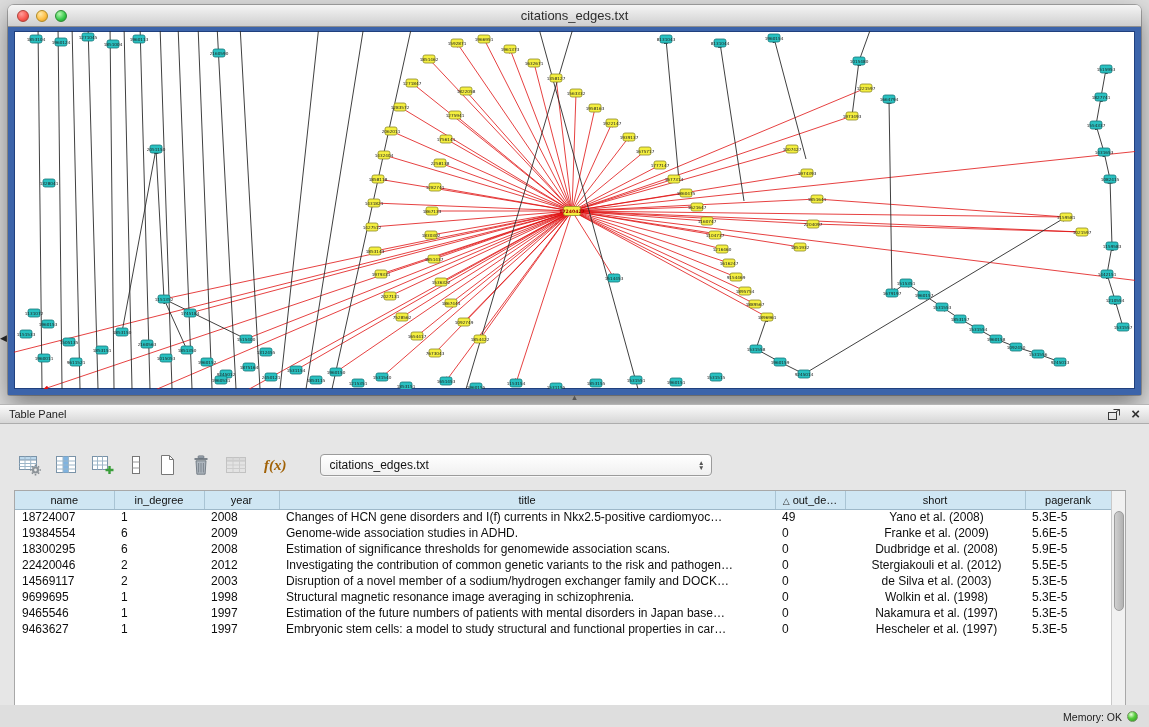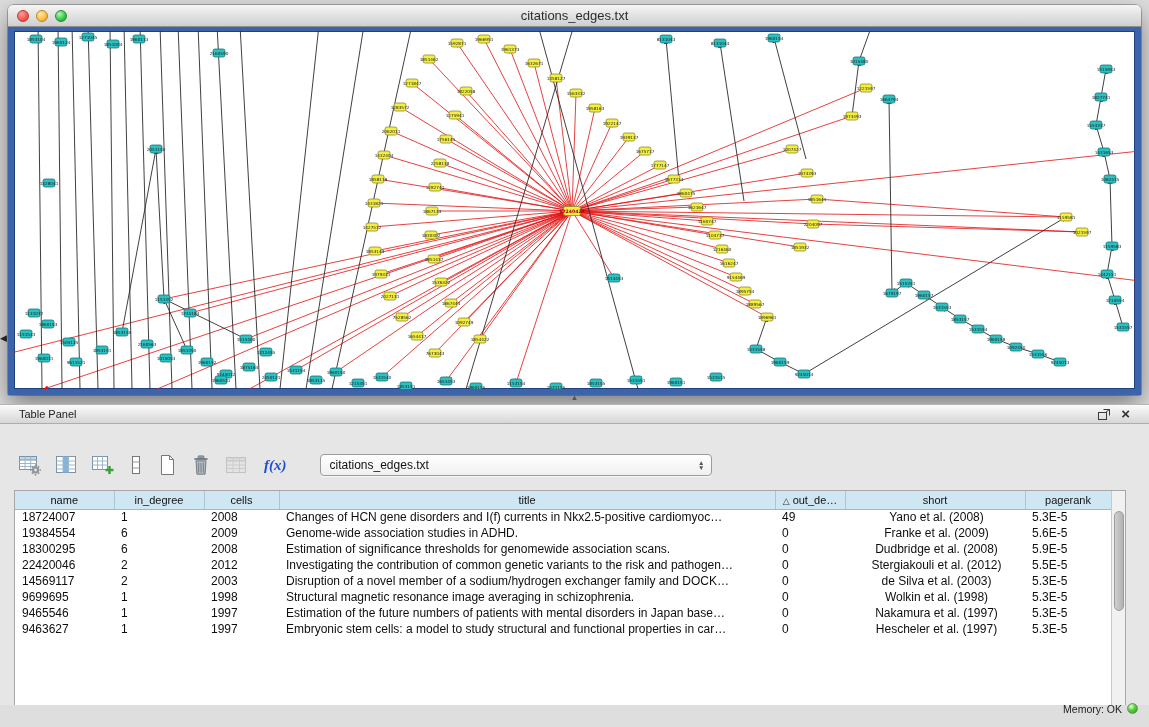--- a/index.html
+++ b/index.html
@@ -51,36 +51,36 @@
   .edge-arrow-left { position:absolute; left:0; top:333px; font-size:9px; color:#222; }
 
   
   .table-panel {
     width:1149px; height:301px; background:#e6e6e6;
     border-top:1px solid #b5b5b5; overflow:hidden;
   }
   .panel-header {
     height:19px; background:linear-gradient(#fbfbfb,#d6d6d6);
     border-bottom:1px solid #adadad;
-    display:flex; align-items:center; padding:0 19px;
+    display:flex; align-items:center; padding:0 9px;
     font-size:11px; color:#222;text-align:right;
   }
   .panel-header .spacer { flex:1; }
   .phicon { margin-left:10px; cursor:pointer; display:flex; align-items:center; }
   .closex { font-size:15px; font-weight:bold; color:#333; line-height:14px; cursor:pointer; margin-left:10px; }
 
   .toolbar {
     margin-top:26px; height:30px; display:flex; align-items:center;
     padding-left:18px; gap:13px;
   }
   .tbi { display:inline-flex; align-items:center; cursor:pointer; }
   .tbi.dim { opacity:.55; }
   .fx {
     font-family:"Liberation Serif", serif; font-style:italic; font-weight:bold;
-    font-size:15px; color:#1d4ed8; margin-left:3px; cursor:pointer;
+    font-size:15px; color:#a16207; margin-left:3px; cursor:pointer;
   }
   .dropdown {
     margin-left:20px; width:392px; height:22px;
     border:1px solid #9b9b9b; border-radius:4px;
     background:linear-gradient(#ffffff,#f0f0f0);
     box-shadow:0 1px 0 rgba(255,255,255,.7);
     display:flex; align-items:center; padding:0 6px 0 9px;
     font-size:12px; color:#111; cursor:pointer;
   }
   .dropdown .dval { flex:1; overflow:hidden; white-space:nowrap; }
@@ -124,21 +124,21 @@
     background:linear-gradient(#fdfdfd,#e7e7e7);
     border-left:1px solid #979797; cursor:pointer;
   }
   .tab:first-child { border-left:none; }
   .tab.active {
     background:linear-gradient(#7b7b7b,var(--tab-active,#585858));
     color:#fff;
   }
 
   .statusbar {
-    position:absolute; left:0; right:0; bottom:8px; height:21px;
+    position:absolute; left:0; right:0; bottom:0; height:21px;
     display:flex; justify-content:flex-end; align-items:center;
     padding-right:11px; gap:5px; font-size:10.5px; color:#222;
   }
   .memdot {
     width:11px; height:11px; border-radius:50%;
     background:radial-gradient(circle at 35% 28%, #eaffdd, var(--memory-green,#55ce3c) 45%, #2c941d);
     border:1px solid #71915f; display:inline-block;
   }
 </style>
 </head>
@@ -635,21 +635,21 @@
           <col style="width: 75px;">
           <col style="width: 496px;">
           <col style="width: 70px;">
           <col style="width: 180px;">
           <col style="width: 86px;">
         </colgroup>
       <thead id="thead">
           <tr>
             <th>name</th>
             <th>in_degree</th>
-            <th>cells</th>
+            <th>year</th>
             <th>title</th>
             <th><span class="sorticon">△</span>out_de…</th>
             <th>short</th>
             <th>pagerank</th>
           </tr>
         </thead>
       <tbody id="tbody">
           <tr>
             <td class="c0">18724007</td>
             <td class="c1">1</td>

